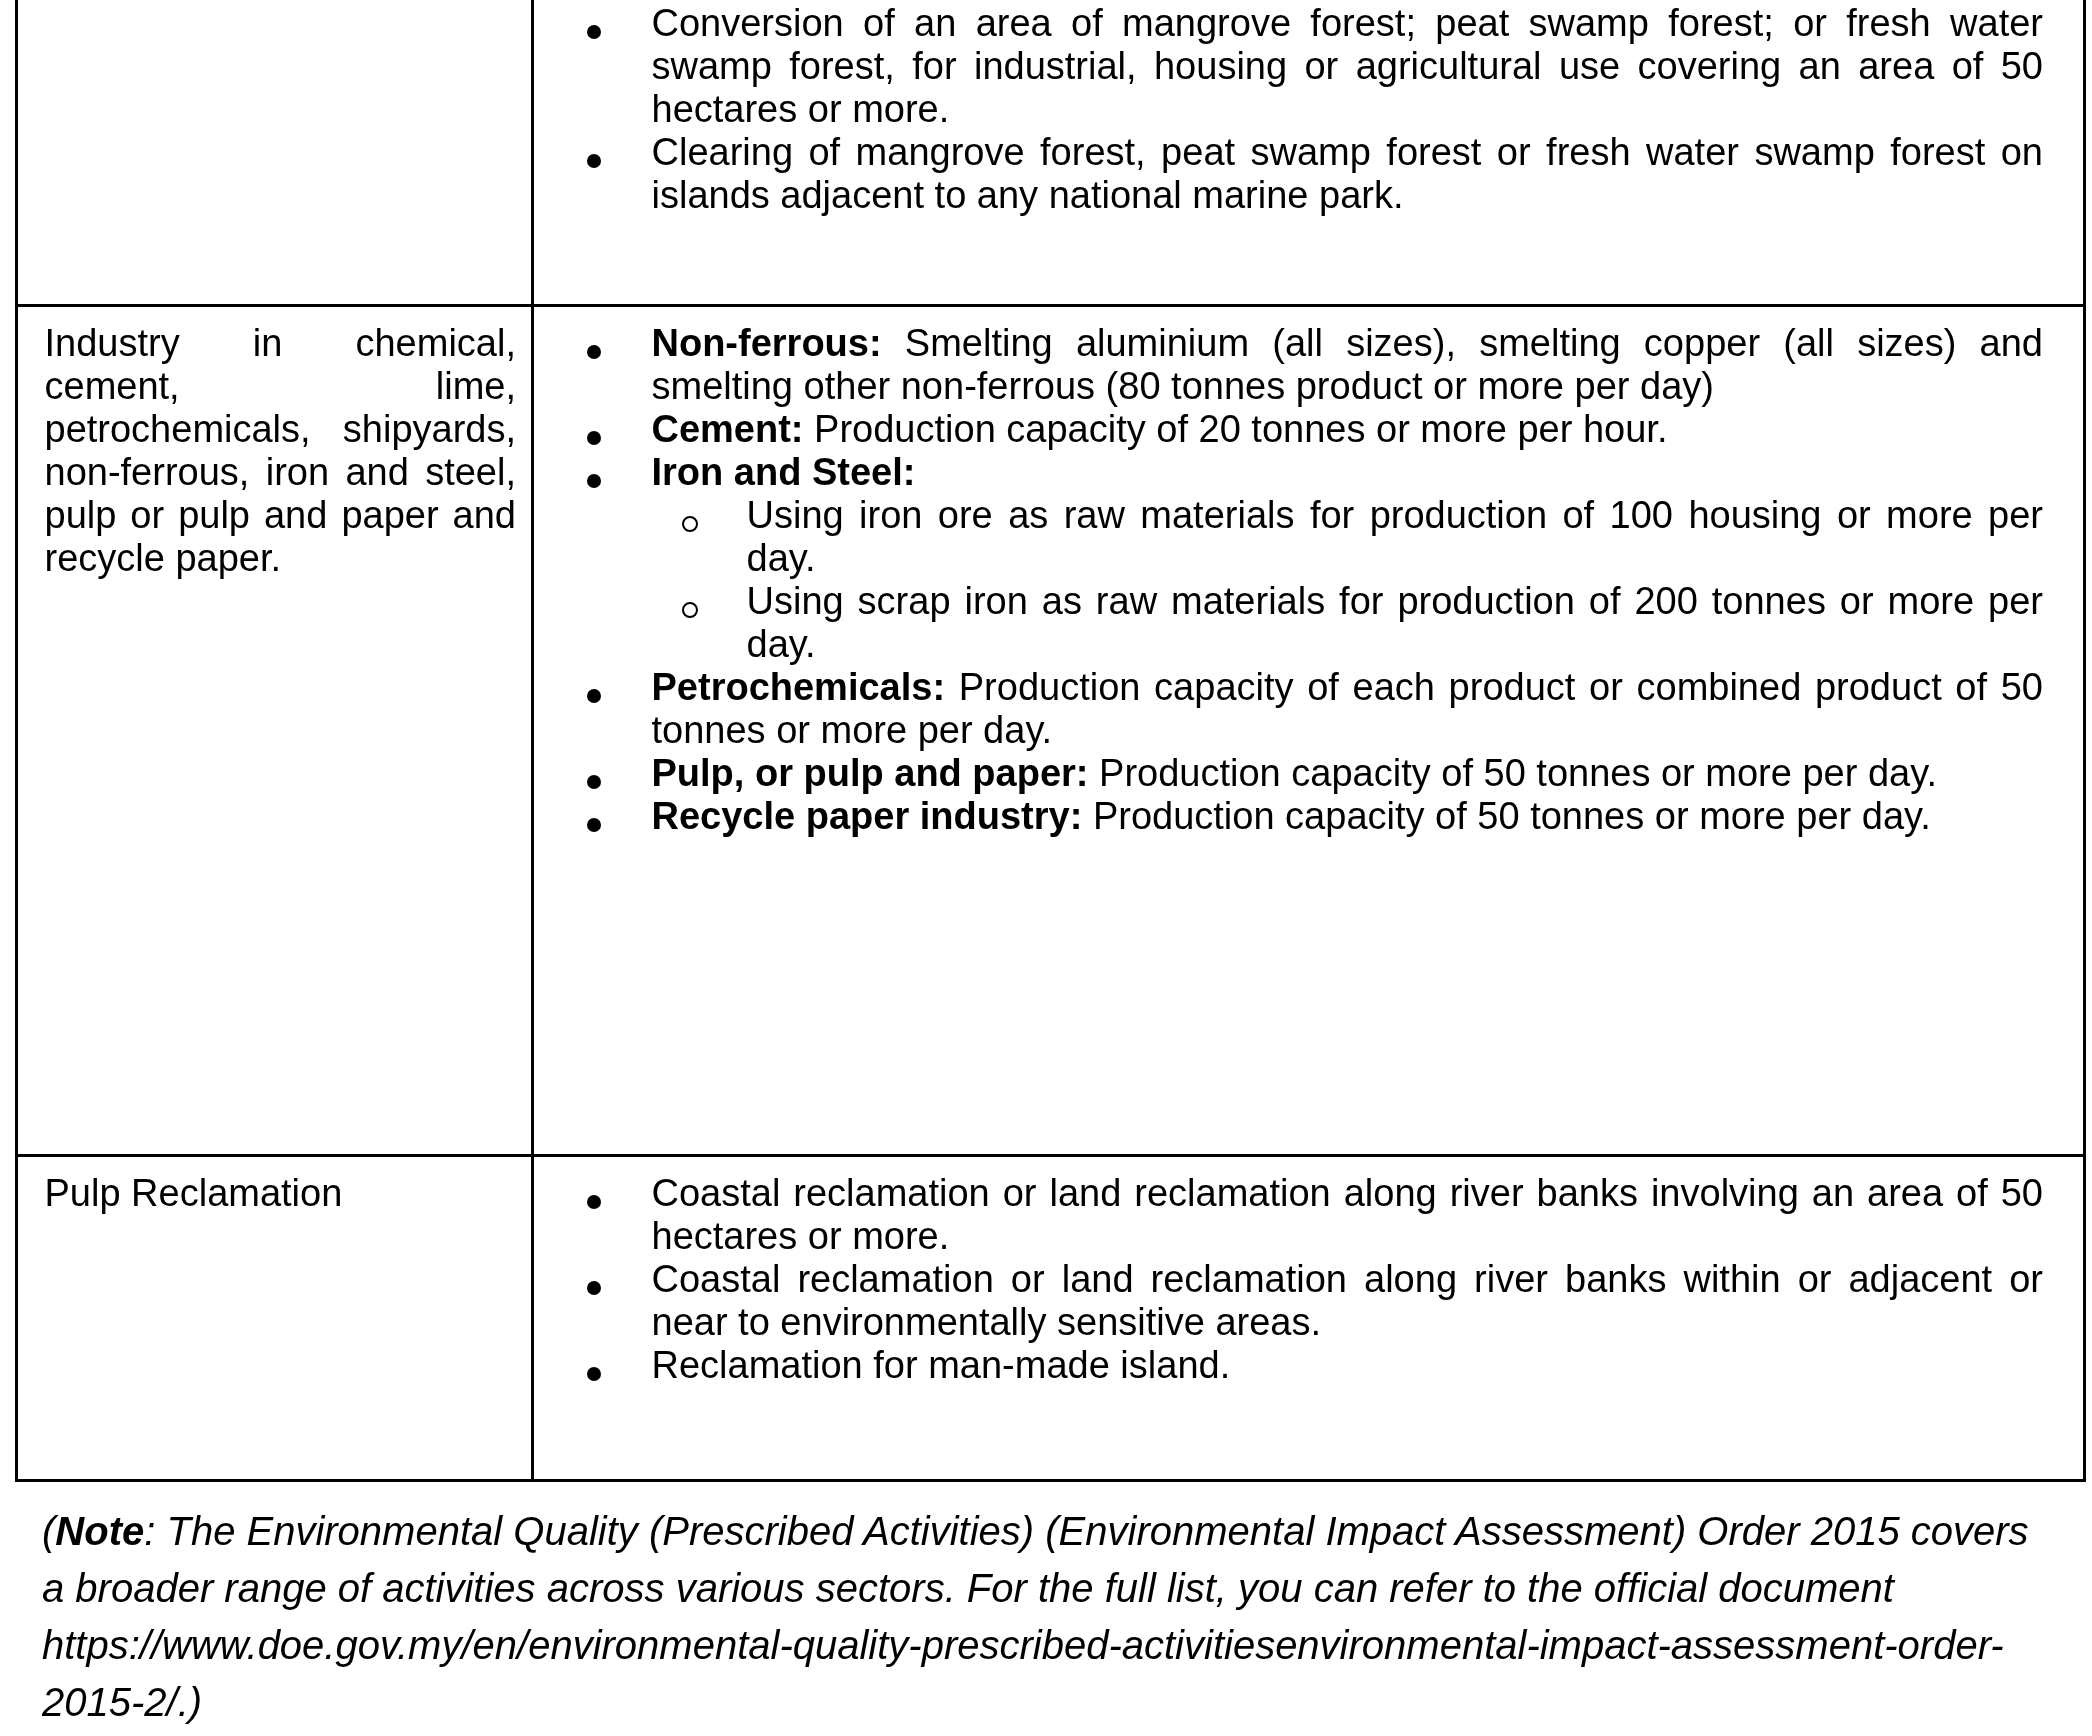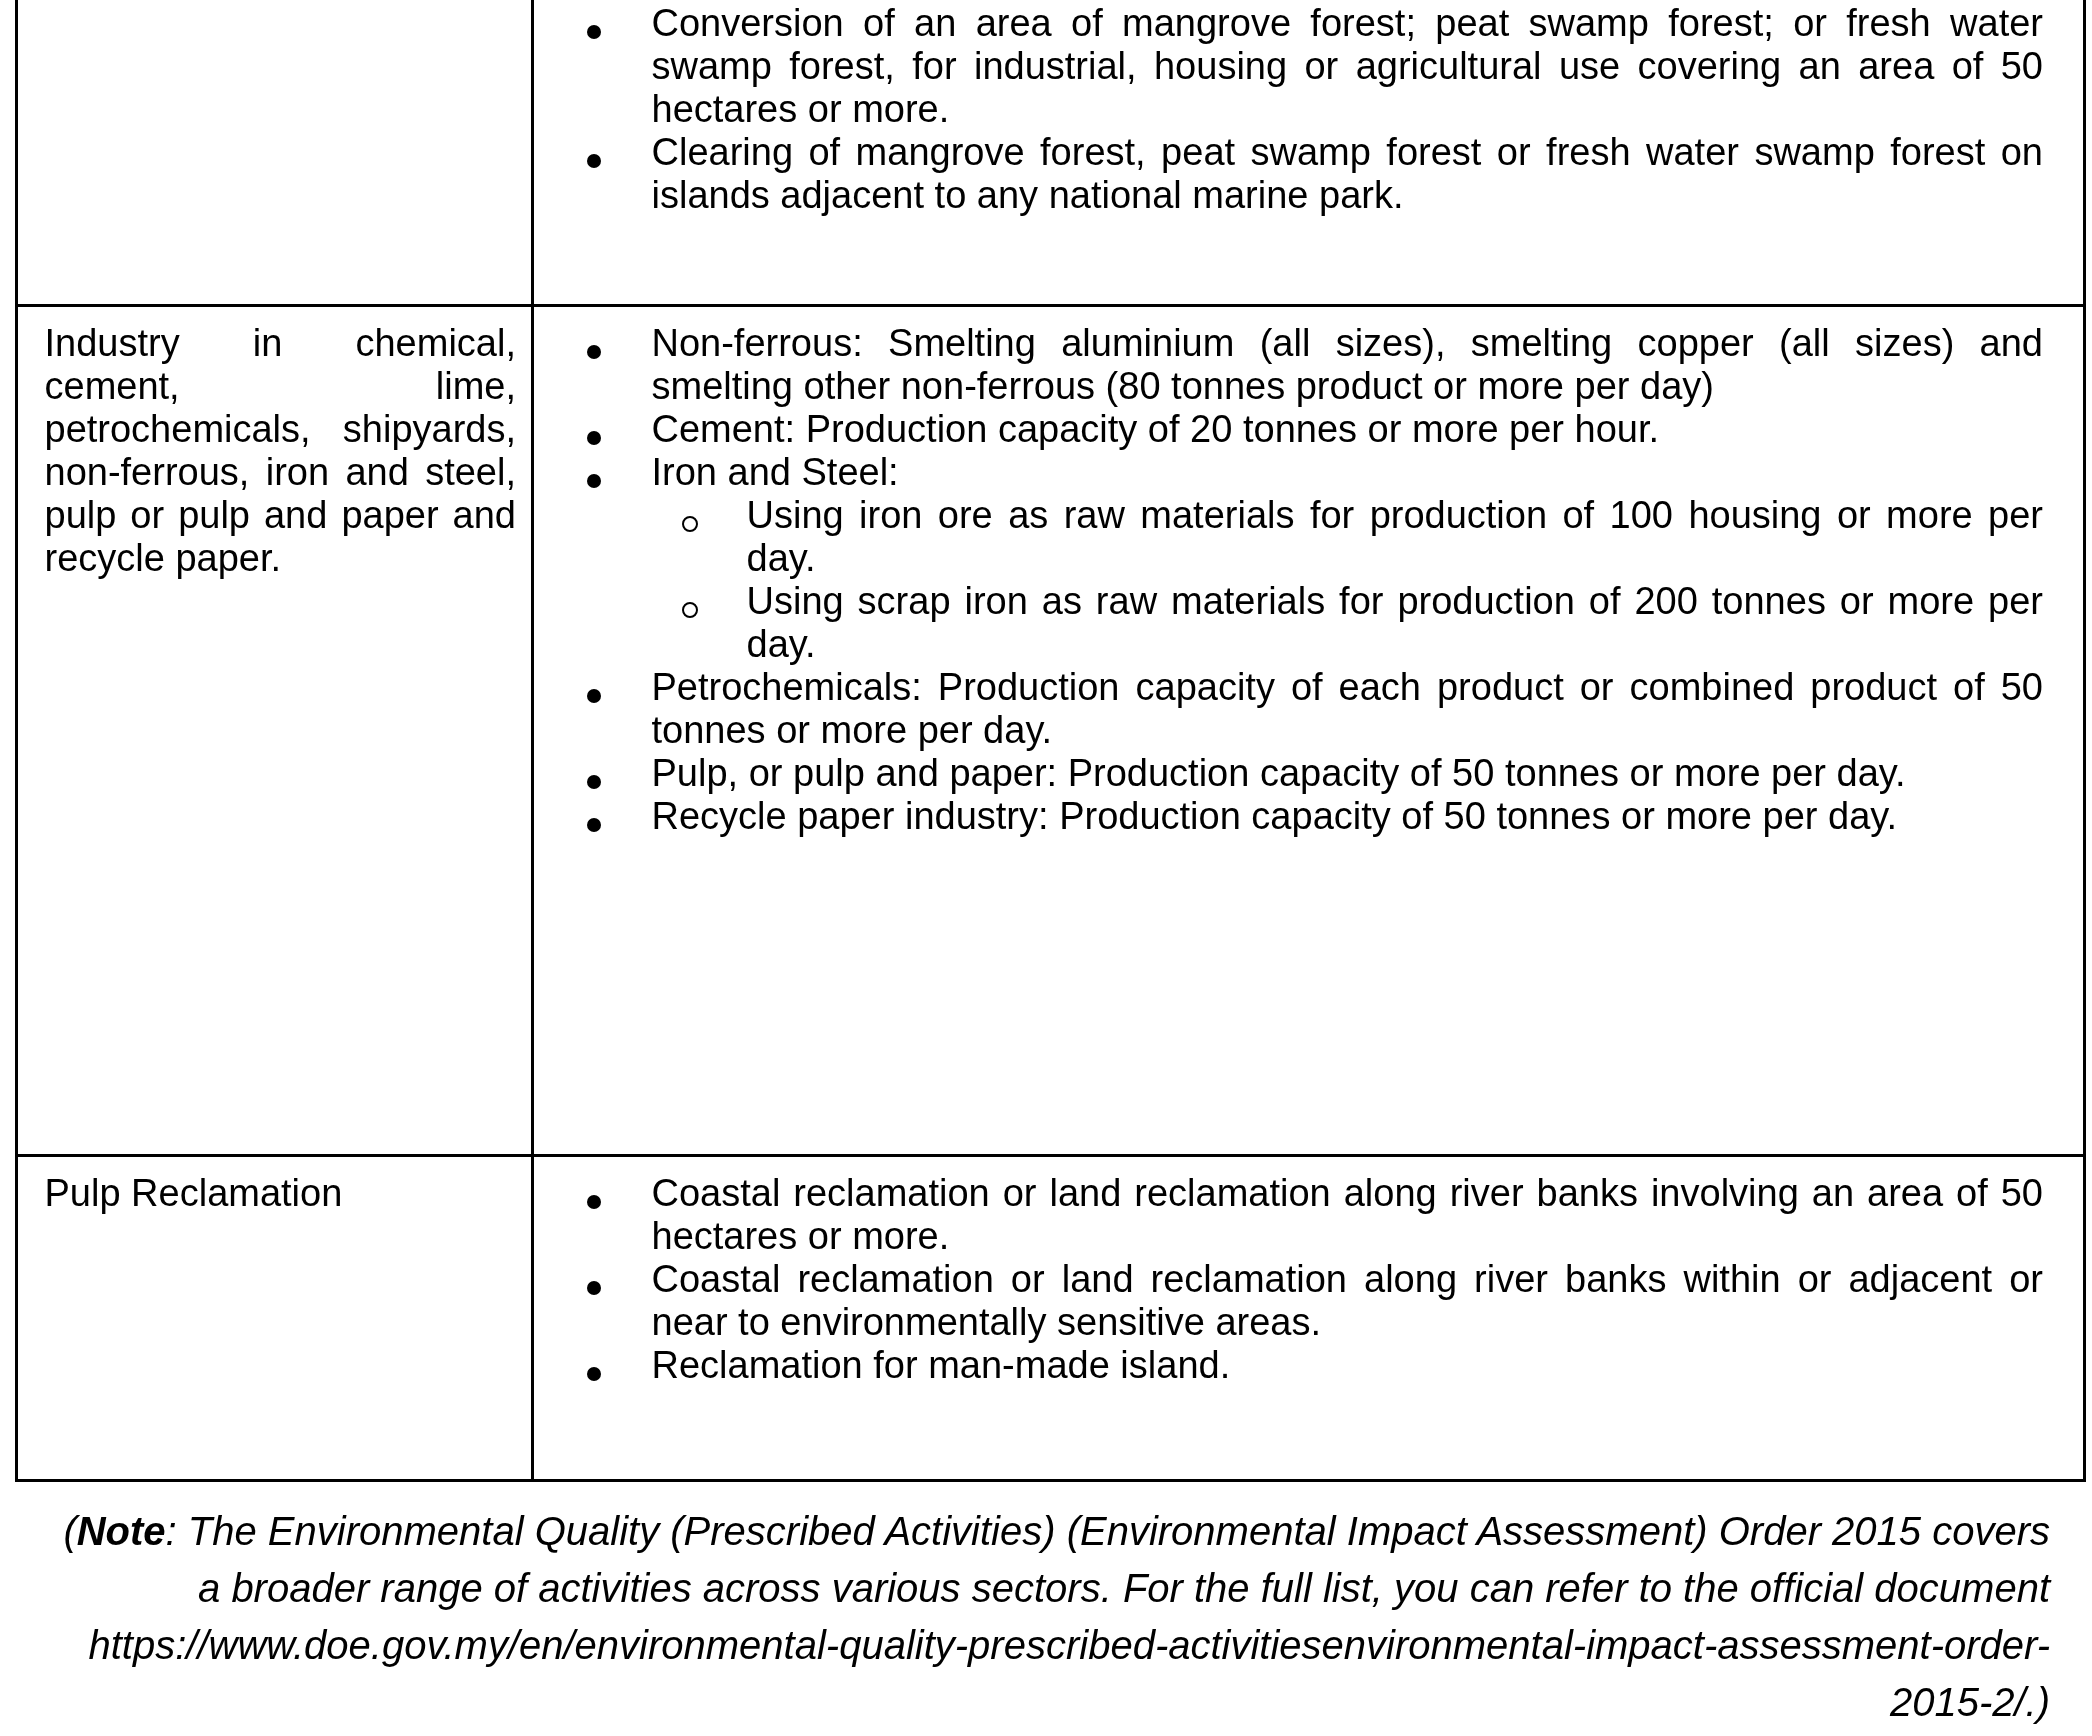--- a/index.html
+++ b/index.html
@@ -38,42 +38,42 @@
     text-align: justify;
   }
   li.bitem::before {
     content: "";
     position: absolute;
     left: 26.5px; top: 23px;
     width: 14px; height: 14px;
     border-radius: 50%;
     background: #000;
   }
-  li.bitem > strong { font-weight: normal; }
+  li.bitem > strong { font-weight: bold; }
   ul.slist { list-style: none; }
   li.sitem {
     position: relative;
     padding-left: 95px;
     text-align: justify;
   }
   li.sitem::before {
     content: "";
     position: absolute;
     left: 30px; top: 22px;
     width: 12.3px; height: 12.3px;
     border-radius: 50%;
     border: 2.8px solid #000;
     background: transparent;
   }
   p.note {
     margin: 21px 42px 0 42px;
     font-size: 40px;
     line-height: 57px;
     font-style: italic;
-    text-align: right;
+    text-align: left;
   }
   p.note strong { font-weight: bold; }
 </style>
 </head>
 <body>
 
 <table class="eia">
   <tbody>
       <tr class="row-0">
         <td class="cell cat"></td>

